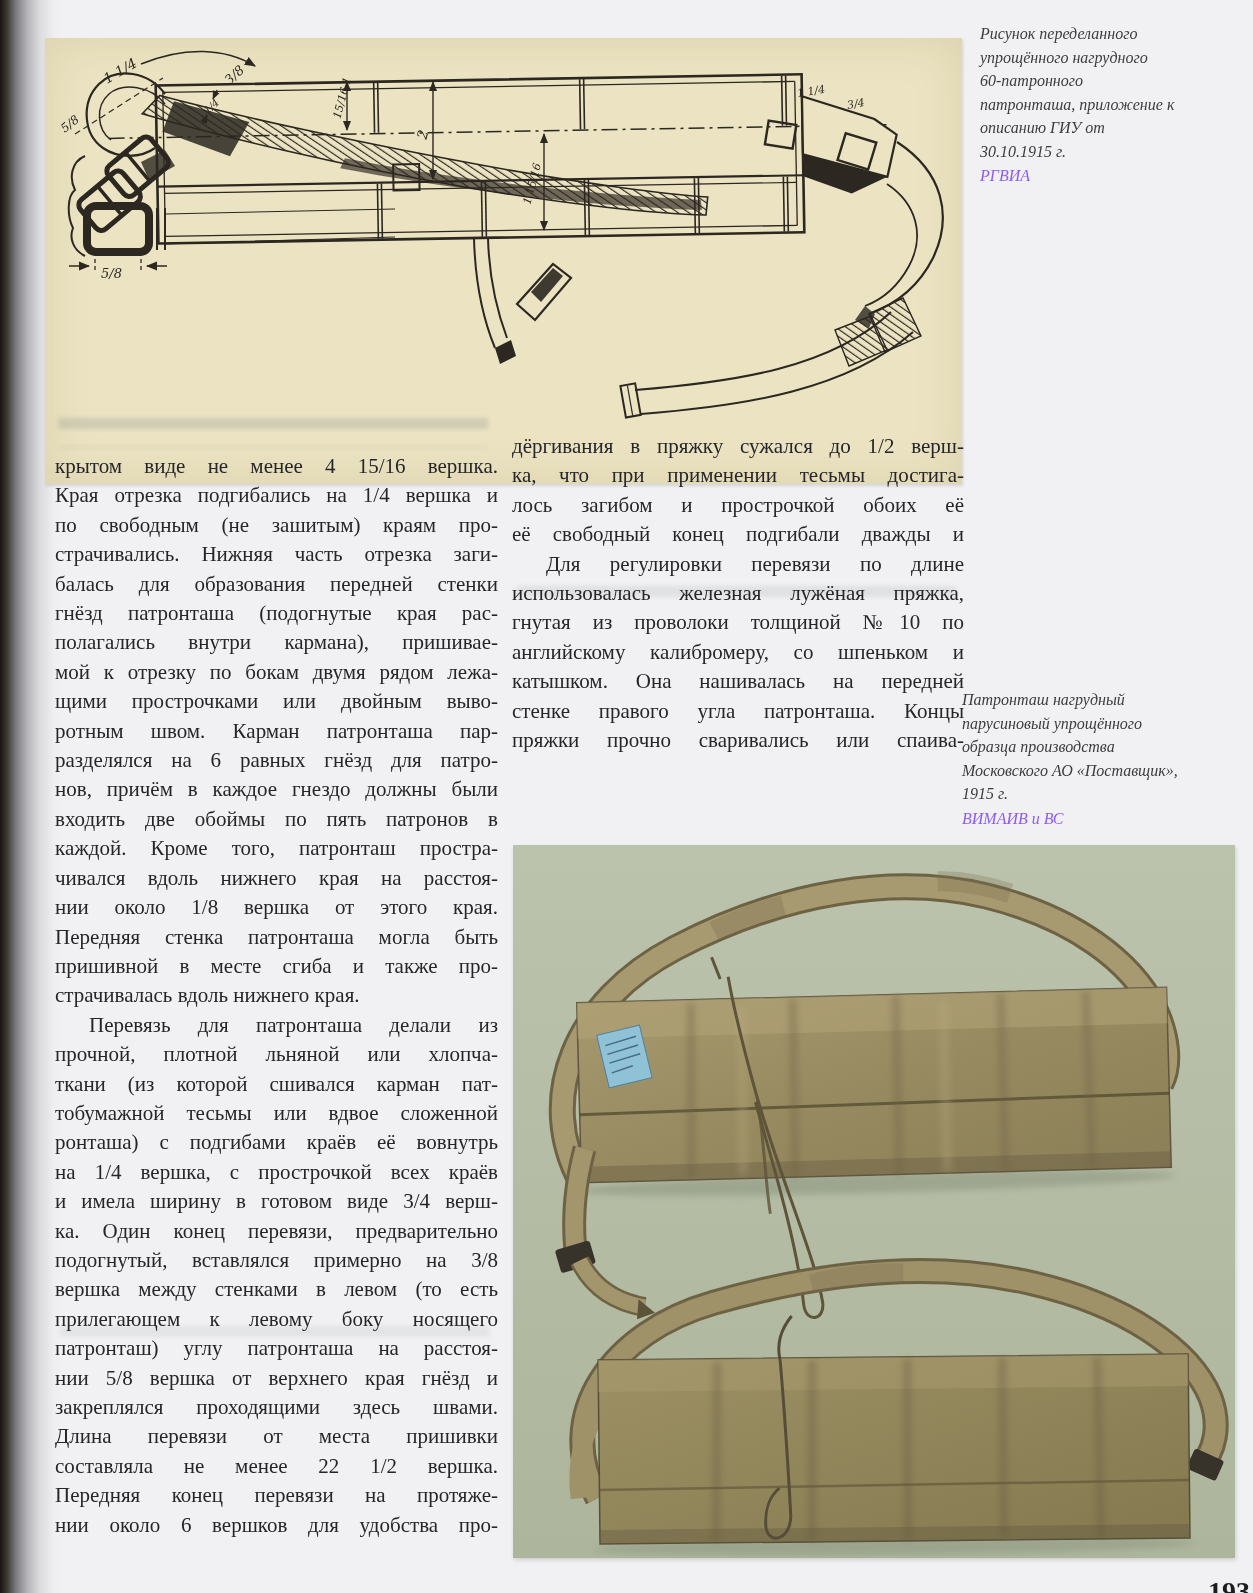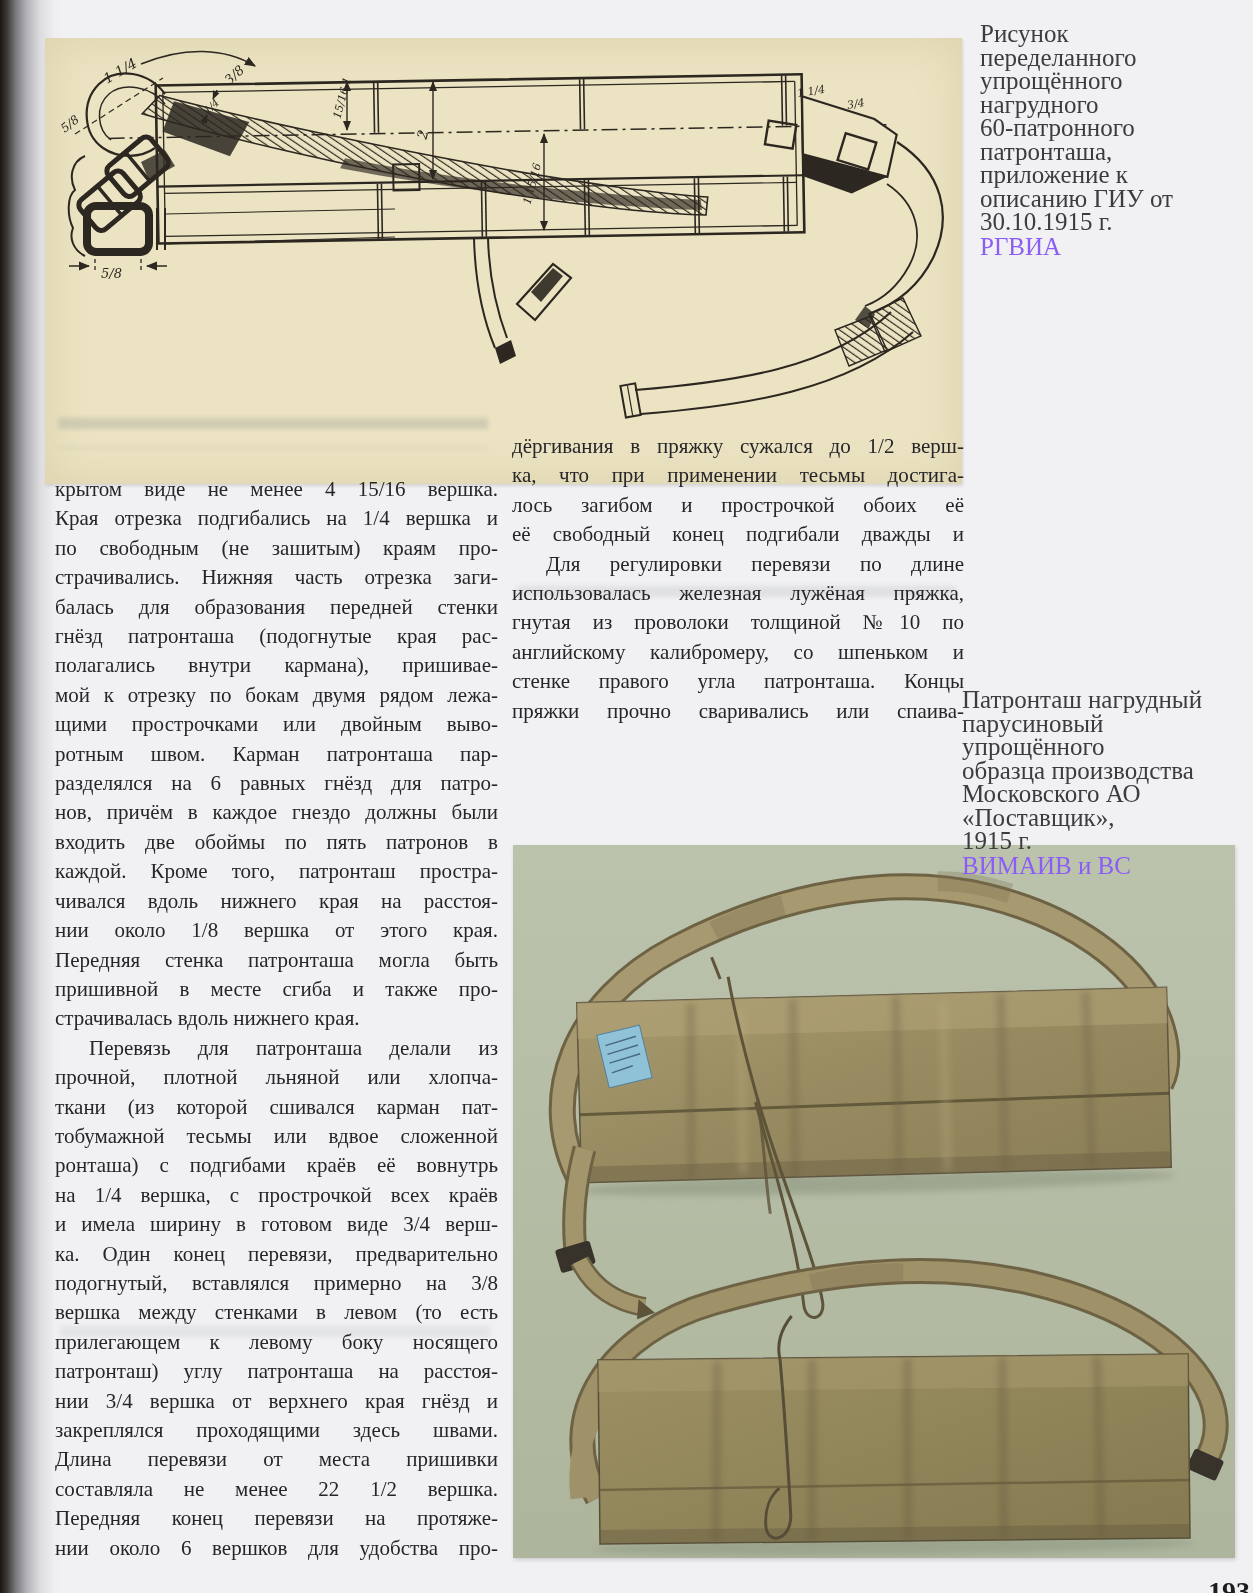--- a/index.html
+++ b/index.html
@@ -5,27 +5,27 @@
   html,body{margin:0;padding:0;background:#ffffff;}
   .page{position:relative;width:1253px;height:1593px;background:#f1f1f3;overflow:hidden;
         font-family:"Liberation Serif",serif;}
   .gutter{position:absolute;left:0;top:0;width:62px;height:1593px;
         background:linear-gradient(90deg,#191512 0px,#3d3833 7px,#7b7b7f 16px,#b4b4b8 27px,#dcdcde 40px,#efeff1 54px,#f1f1f3 62px);}
   .fig-top{position:absolute;left:45px;top:38px;width:917px;height:446px;background:#ebe3c2;
         box-shadow:inset 0 0 46px rgba(150,130,70,.18), 1px 2px 3px rgba(0,0,0,.12);}
   .photo{position:absolute;left:513px;top:845px;width:722px;height:713px;margin:0;
         box-shadow:1px 2px 4px rgba(0,0,0,.15);}
   .col{position:absolute;z-index:2;}
-  .colL{left:55px;top:452px;width:443px;margin-top:23px;}
+  .colL{left:55px;top:452px;width:443px;}
   .colR{left:512px;top:432px;width:452px;}
   .tl{font-size:21px;line-height:29.4px;color:#26262a;white-space:nowrap;
       text-align:justify;text-align-last:justify;}
   .tl.end{text-align-last:left;}
   .tl.ind{text-indent:34px;}
-  .cap{position:absolute;font-size:25px;line-height:23.5px;color:#3c3c40;z-index:2;}
+  .cap{position:absolute;font-style:italic;font-size:16px;line-height:23.5px;color:#3c3c40;z-index:2;}
   .cap .src{color:#8b5cf6;margin-top:1px;}
   .cap1{left:980px;top:22px;width:245px;}
   .cap2{left:962px;top:688px;width:252px;}
   .pageno{position:absolute;left:1208px;top:1576px;font-size:28px;font-weight:700;color:#1d1d1f;z-index:3;}
   .bleed{position:absolute;z-index:1;pointer-events:none;filter:blur(2px);
       background:repeating-linear-gradient(180deg, rgba(148,153,148,.30) 0 11px, rgba(148,153,148,0) 11px 29px);}
   .b1{left:58px;top:418px;width:430px;height:30px;}
   .b2{left:516px;top:586px;width:440px;height:24px;opacity:.6;}
   .b3{left:60px;top:1326px;width:430px;height:24px;opacity:.5;}
   svg text{font-family:"DejaVu Serif",serif;font-style:italic;fill:#2c2720;}
@@ -216,36 +216,37 @@
       <div class="tl">ткани (из которой сшивался карман пат-</div>
       <div class="tl">тобумажной тесьмы или вдвое сложенной</div>
       <div class="tl">ронташа) с подгибами краёв её вовнутрь</div>
       <div class="tl">на 1/4 вершка, с прострочкой всех краёв</div>
       <div class="tl">и имела ширину в готовом виде 3/4 верш-</div>
       <div class="tl">ка. Один конец перевязи, предварительно</div>
       <div class="tl">подогнутый, вставлялся примерно на 3/8</div>
       <div class="tl">вершка между стенками в левом (то есть</div>
       <div class="tl">прилегающем к левому боку носящего</div>
       <div class="tl">патронташ) углу патронташа на расстоя-</div>
-      <div class="tl">нии 3/4 вершка от верхнего края гнёзд и</div>
+      <div class="tl">нии 5/8 вершка от верхнего края гнёзд и</div>
       <div class="tl">закреплялся проходящими здесь швами.</div>
       <div class="tl">Длина перевязи от места пришивки</div>
       <div class="tl">составляла не менее 22 1/2 вершка.</div>
       <div class="tl">Передняя конец перевязи на протяже-</div>
       <div class="tl">нии около 6 вершков для удобства про-</div>
     </div>
   <div class="col colR" id="colR">
       <div class="tl">дёргивания в пряжку сужался до 1/2 верш-</div>
       <div class="tl">ка, что при применении тесьмы достига-</div>
       <div class="tl">лось загибом и прострочкой обоих её</div>
       <div class="tl">её свободный конец подгибали дважды и</div>
       <div class="tl ind">Для регулировки перевязи по длине</div>
       <div class="tl">использовалась железная лужёная пряжка,</div>
       <div class="tl">гнутая из проволоки толщиной №10 по</div>
       <div class="tl">английскому калибромеру, со шпеньком и</div>
+      <div class="tl">катышком. Она нашивалась на передней</div>
       <div class="tl">стенке правого угла патронташа. Концы</div>
       <div class="tl">пряжки прочно сваривались или спаива-</div>
     </div>
 
   <figure class="photo">
     <svg viewBox="0 0 722 713" width="722" height="713">
       <defs>
         <linearGradient id="bgg" x1="0" y1="0" x2="0" y2="1">
           <stop offset="0" stop-color="#bcc3ad"></stop>
             <stop offset="1" stop-color="#adb59c"></stop>

